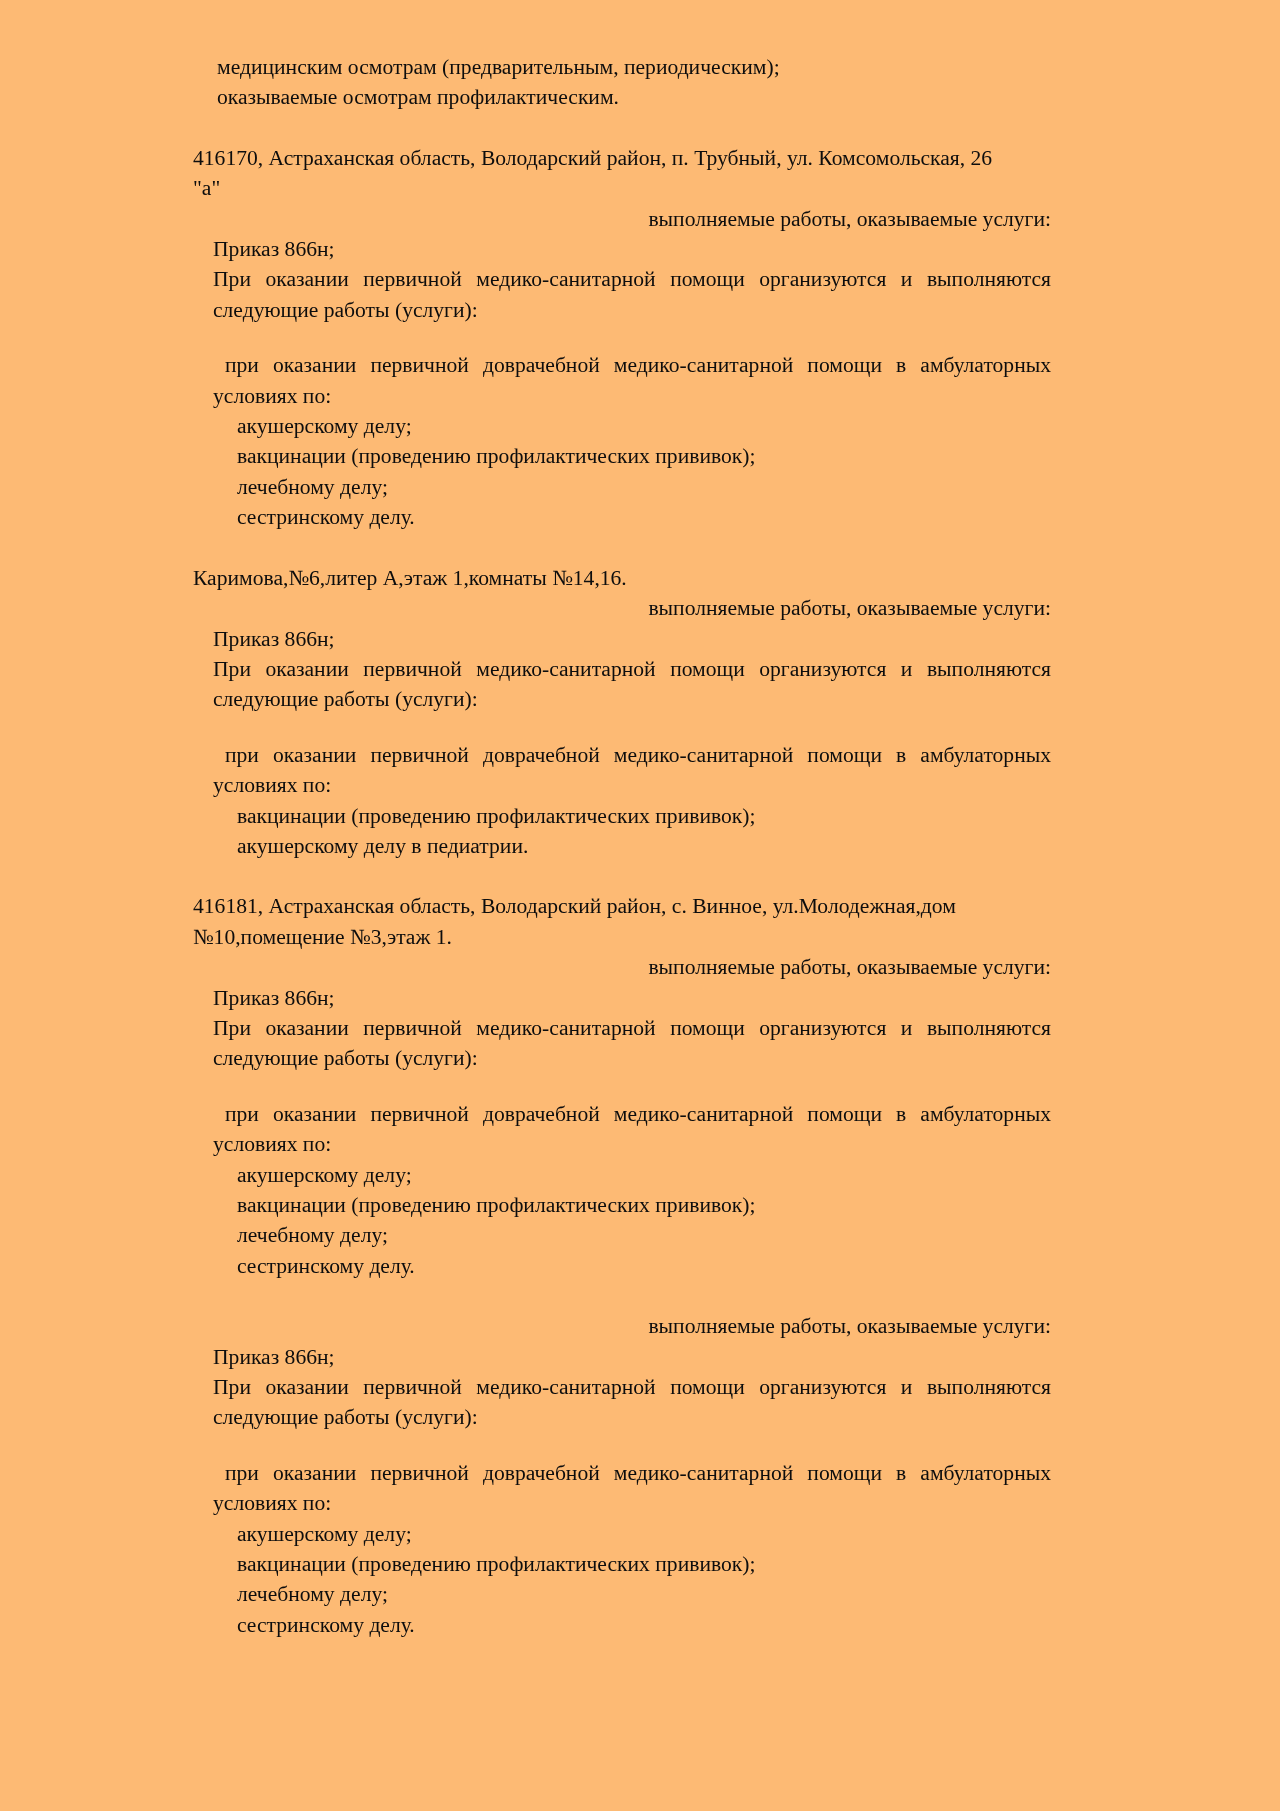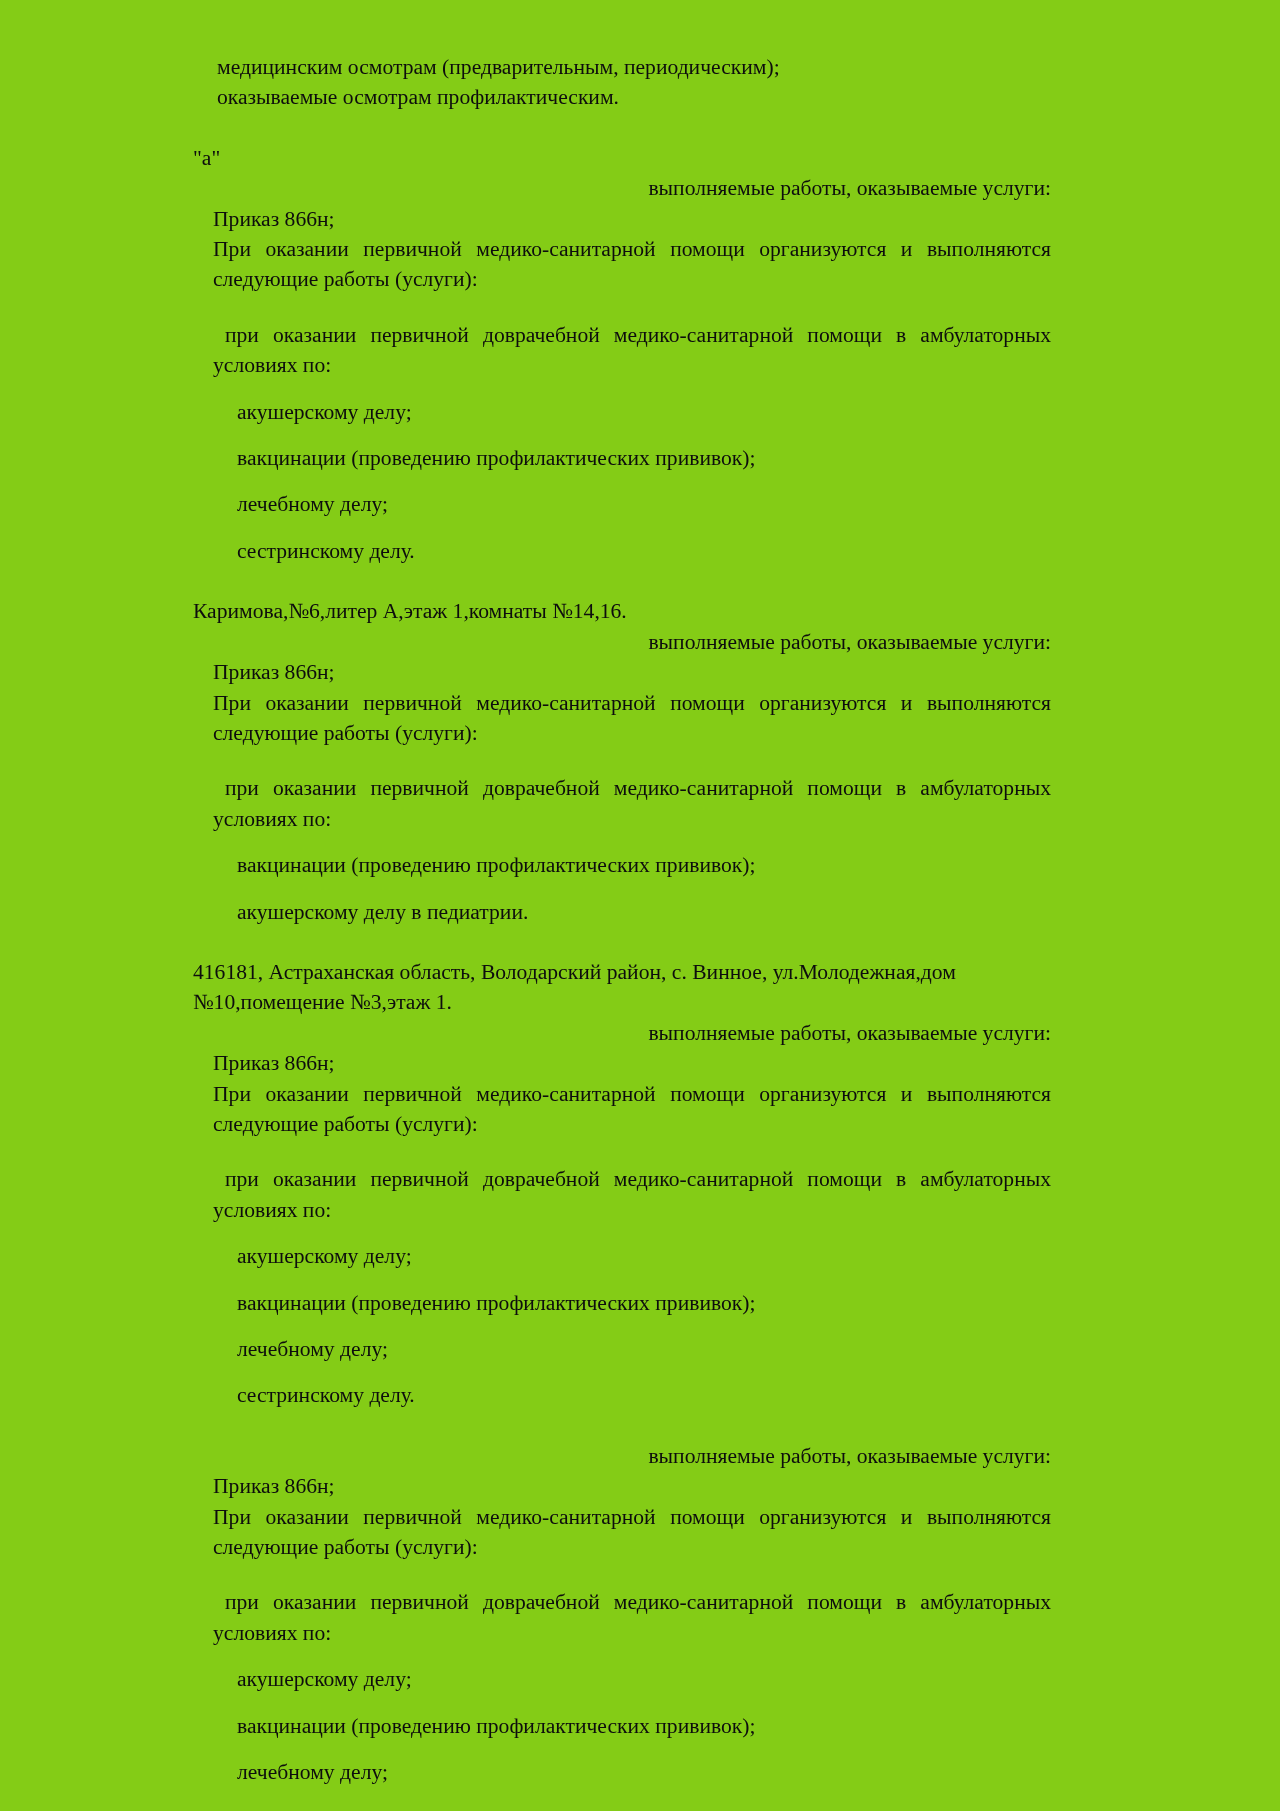--- a/index.html
+++ b/index.html
@@ -9,21 +9,21 @@
   }
   body {
     font-family: "Liberation Serif", "DejaVu Serif", serif;
     color: #0d0d0d;
     -webkit-font-smoothing: antialiased;
   }
   .page {
     position: relative;
     width: 1280px;
     height: 1811px;
-    background: #84cc16;
+    background: #fdba74;
     margin: 0 auto;
     overflow: hidden;
   }
   .content {
     position: absolute;
     left: 193px;
     top: 52px;
     width: 858px;
   }
   .ln {
@@ -57,33 +57,33 @@
   }
   .para-ind {
     text-align: justify;
     text-justify: inter-word;
     padding-left: 20px;
     text-indent: 12px;
     margin-top: 25px;
   }
   .svc {
     padding-left: 44px;
-    margin-top: 16px;
   }
 </style>
 </head>
 <body>
 
 <div class="page">
   <div class="content">
 
     <div class="ln intro">медицинским осмотрам (предварительным, периодическим);</div>
     <div class="ln intro">оказываемые осмотрам профилактическим.</div>
 
     <div class="block first">
+      <div class="ln addr">416170, Астраханская область, Володарский район, п. Трубный, ул. Комсомольская, 26</div>
       <div class="ln addr">"а"</div>
       <div class="ln works">выполняемые работы, оказываемые услуги:</div>
       <div class="ln order">Приказ 866н;</div>
       <div class="ln para">При оказании первичной медико-санитарной помощи организуются и выполняются следующие работы (услуги):</div>
       <div class="ln para-ind">при оказании первичной доврачебной медико-санитарной помощи в амбулаторных условиях по:</div>
       <div class="ln svc">акушерскому делу;</div>
       <div class="ln svc">вакцинации (проведению профилактических прививок);</div>
       <div class="ln svc">лечебному делу;</div>
       <div class="ln svc">сестринскому делу.</div>
     </div>

